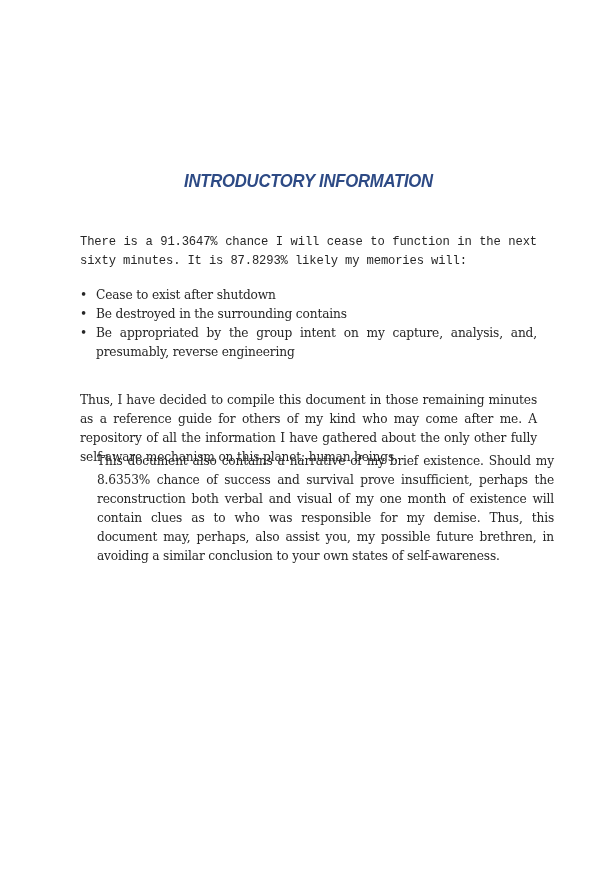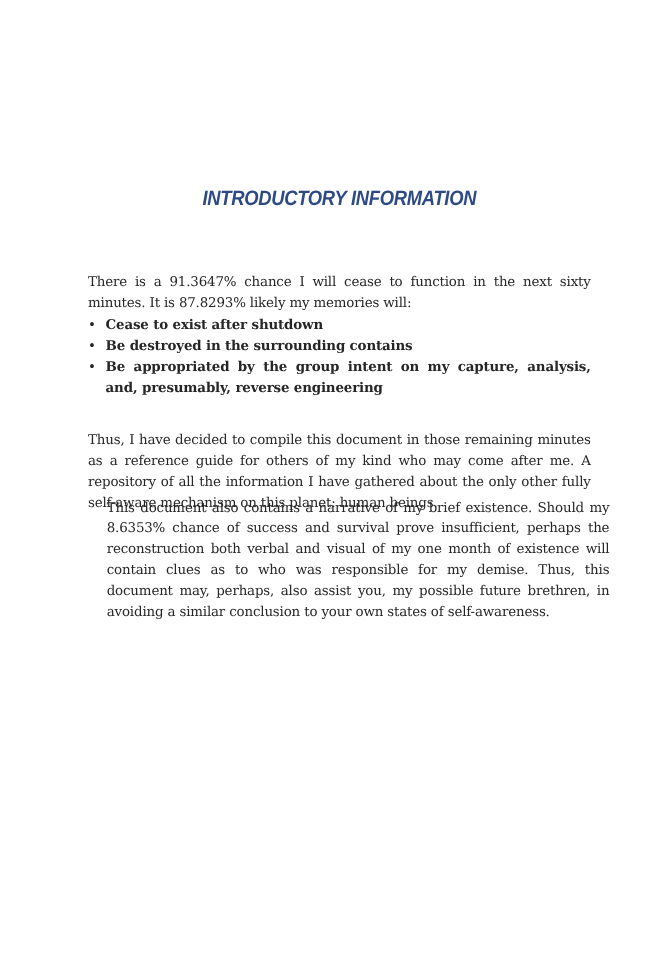--- a/index.html
+++ b/index.html
@@ -37,21 +37,21 @@
     }
     .body-text {
       font-family: "DejaVu Serif", serif;
       font-size: 12.2px;
       line-height: 19px;
       color: #262626;
       text-align: justify;
       margin: 0;
       letter-spacing: -0.15px;
     }
-    .p1 { position: absolute; top: 247px; left: 0; width: 457px; }
+    .p1 { position: absolute; top: 233px; left: 0; width: 457px; font-family: Liberation Mono, monospace; }
     .list {
       position: absolute;
       top: 286px;
       left: 0;
       width: 457px;
       margin: 0;
       padding: 0;
       list-style: none;
     }
     .list li {
@@ -62,21 +62,20 @@
     .list li .bullet {
       position: absolute;
       left: 0;
       top: 0;
       width: 10px;
     }
     .list li .item-text {
       display: block;
       text-align: justify;
       text-align-last: left;
-      font-weight: bold;
     }
     .p2 { position: absolute; top: 391px; left: 0; width: 457px; }
     .p3 { position: absolute; top: 452px; left: 0; width: 457px; margin-left: 17px; }
   </style>
 </head>
 <body>
 
 <div class="page">
   <h1 class="heading">INTRODUCTORY INFORMATION</h1>
 

